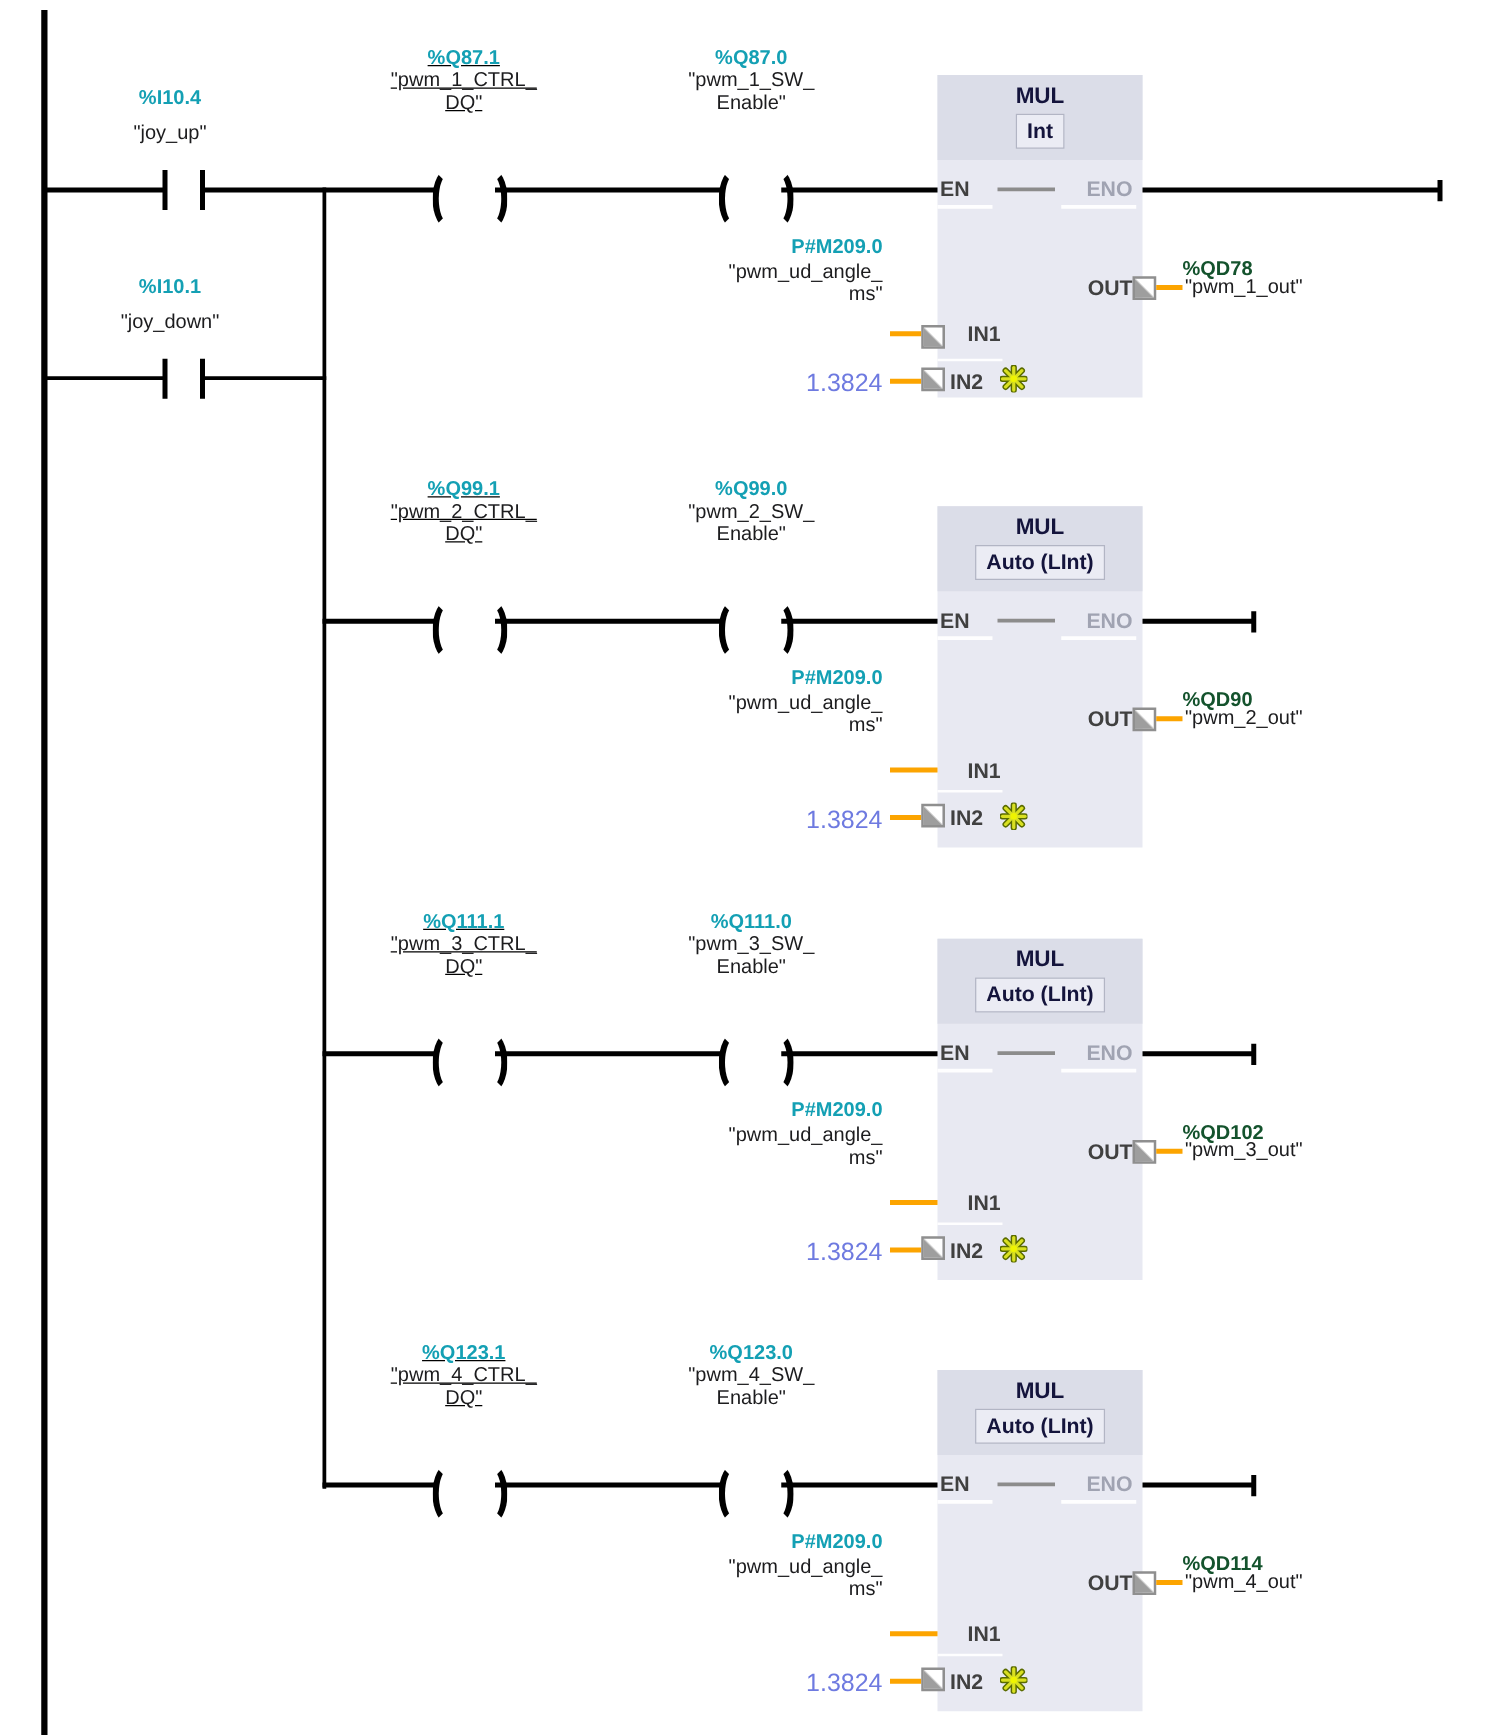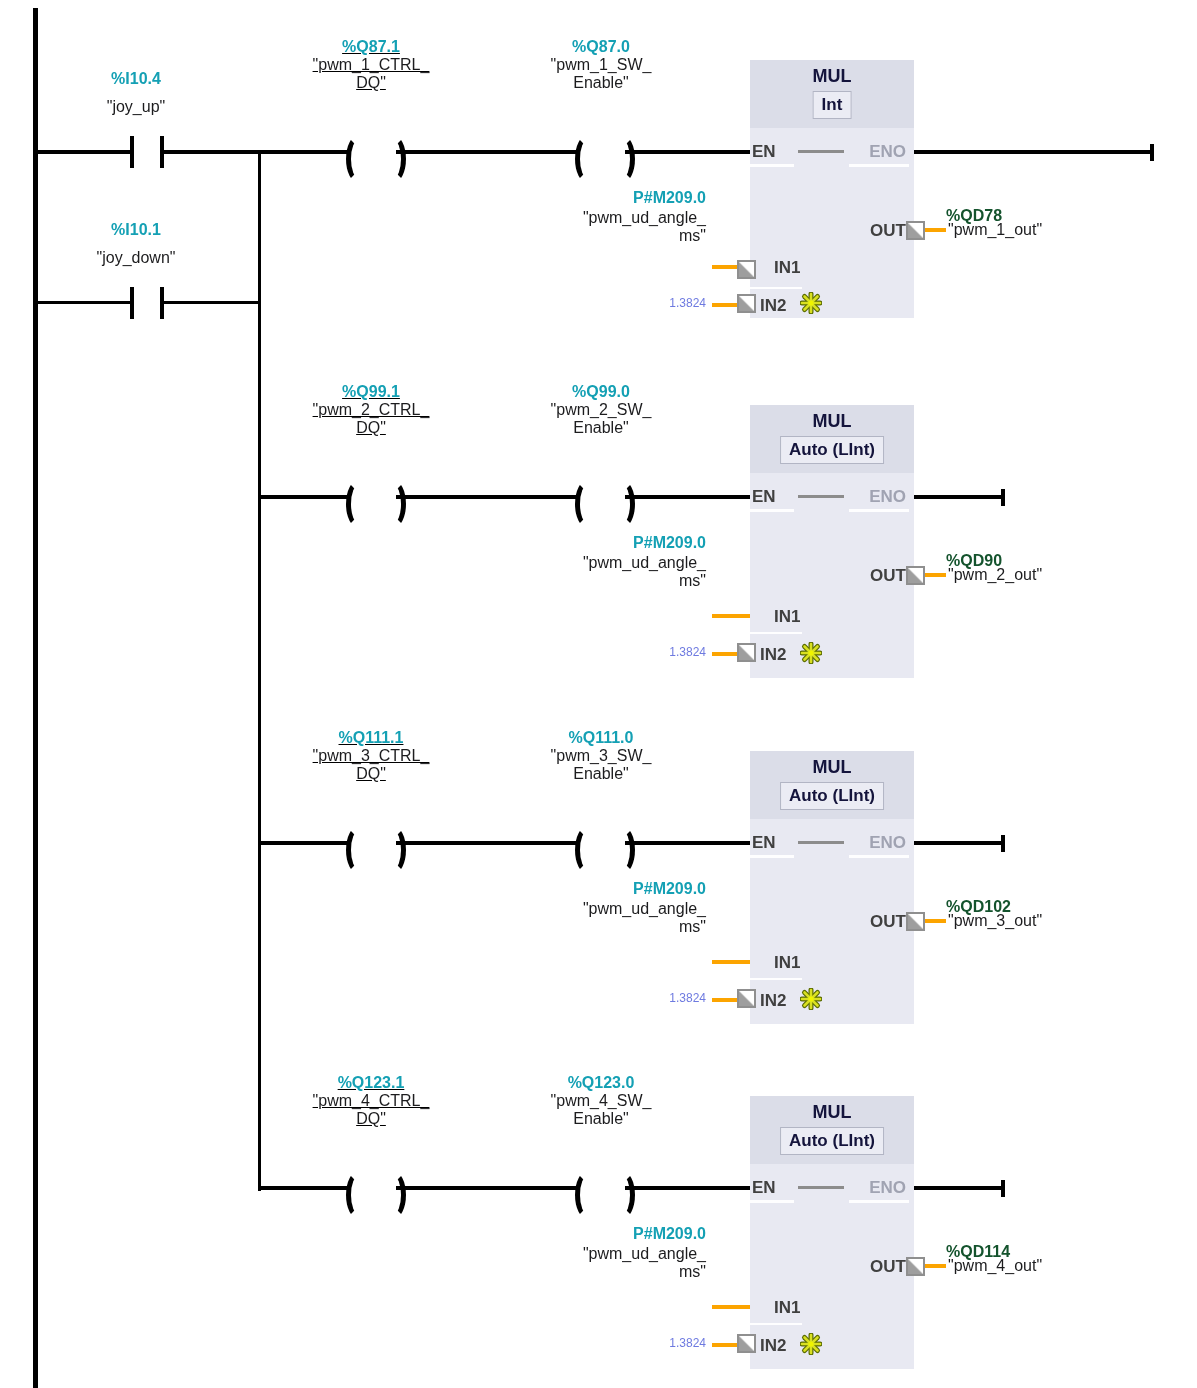--- a/index.html
+++ b/index.html
@@ -51,21 +51,21 @@
   .pin-in1{left:774px;top:calc(var(--L) + 110px);}
   .rung--first .pin-in1{top:calc(var(--L) + 106px);}
   .pin-in2{left:760px;top:calc(var(--L) + 148px);}
   .rung--first .pin-in2{top:calc(var(--L) + 144px);}
   .pin-out{left:826px;width:80px;text-align:right;top:calc(var(--L) + 69px);}
   
   .qd-addr{position:absolute;left:946px;top:calc(var(--L) + 33px);color:#14532d;font-weight:bold;font-size:16px;margin-top:22px;}
   .out-name{position:absolute;left:948px;top:calc(var(--L) + 69px);color:#1c1c1e;font-size:16px;}
   .pm-addr{position:absolute;left:506px;width:200px;text-align:right;top:calc(var(--L) + 37px);color:#14A0B4;font-weight:bold;font-size:16px;}
   .pm-name{position:absolute;left:496px;width:210px;text-align:right;top:calc(var(--L) + 57px);color:#1c1c1e;font-size:16px;line-height:18px;}
-  .in2-const{position:absolute;left:506px;width:200px;text-align:right;top:calc(var(--L) + 148px);color:#6E7AE0;font-size:12px;}
+  .in2-const{position:absolute;left:506px;width:200px;text-align:right;top:calc(var(--L) + 148px);color:#6E7AE0;font-size:20px;}
   .rung--first .in2-const{top:calc(var(--L) + 144px);}
   
   .stub{position:absolute;height:4px;background:#FCA400;}
   .out-stub{left:925px;top:calc(var(--L) + 76px);width:21px;}
   .in1-stub{left:712px;top:calc(var(--L) + 117px);width:38px;}
   .rung--first .in1-stub{top:calc(var(--L) + 113px);width:25px;}
   .in2-stub{left:712px;top:calc(var(--L) + 155px);width:25px;}
   .rung--first .in2-stub{top:calc(var(--L) + 151px);}
   .boxicon{position:absolute;width:15px;height:15px;border:2px solid #8F8F8F;background:linear-gradient(to top right,#9E9E9E 46%,#fff 54%);}
   .out-box{left:906px;top:calc(var(--L) + 69px);}

